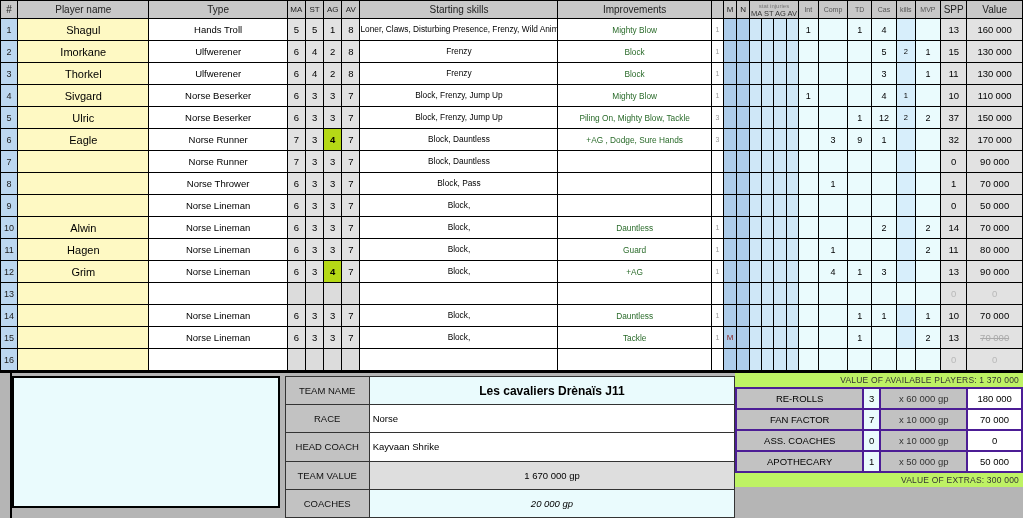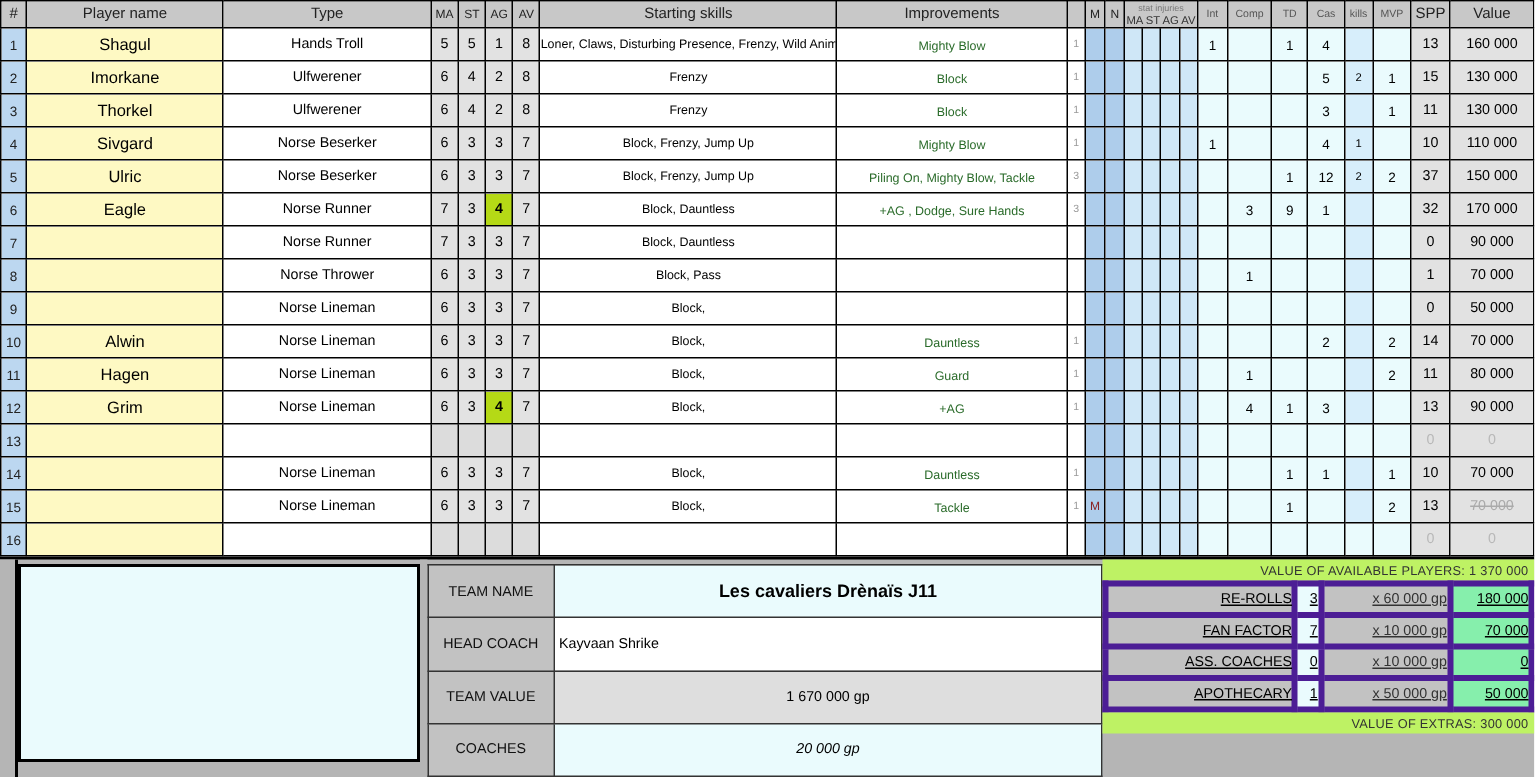--- a/index.html
+++ b/index.html
@@ -92,26 +92,26 @@
   table.teamtbl { border-collapse: collapse; table-layout: fixed; margin-top: 3px; }
   table.teamtbl td { border: 1px solid #333; height: 21px; font-size: 9.5px; padding:0;margin-left:36px; }
   td.tl { background:#c2c2c2; width: 84px; text-align: center; color:#111; }
   td.tv { background:#efefef; width: 366px; text-align: center; }
   td.tv.leftal { text-align: left; padding-left: 3px; background:#ffffff; }
   td.tv.teamname { font-weight: bold; font-size: 12px; background:#eafbfd; }
   td.tv.gp { background:#dedede; }
   td.tv.treas { background:#eafbfd;font-style:italic; }
 
   table.extras { border-collapse: collapse; table-layout: fixed; }
-  table.extras td { border: 4px solid #4c1d95; height: 21px; font-size: 9.5px; padding:0;
-                    text-align:right;text-decoration:underline; }
+  table.extras td { border: 2px solid #4c1d95; height: 21px; font-size: 9.5px; padding:0;
+                    text-align:center; }
   td.el { background:#c2c2c2; width: 132px; }
   td.eq { background:#eafbfd; width: 18px; font-weight: normal; }
   td.ex { background:#c2c2c2; width: 93px; font-size: 8.5px; color:#333;}
-  td.ec { background:#86efac; width: 58px; text-align: right; padding-right: 3px; }
+  td.ec { background:#ffffff; width: 58px; text-align: right; padding-right: 3px; }
 
   .banner {
     background:#bef264; font-size: 8.5px; color:#333;
     text-align: right; padding: 2px 4px 0 0; height: 14px; letter-spacing: .2px;
   }
   .right-col { display:flex; flex-direction: column; width: 288px; }
 </style>
 </head>
 <body>
 
@@ -571,20 +571,24 @@
   <div class="bottom">
     <div class="notes-pad"></div>
     <div class="notes"></div>
     <div class="mid-gap"></div>
 
     <table class="teamtbl">
       <tbody>
           <tr>
         <td class="tl">TEAM NAME</td>
         <td class="tv teamname">Les cavaliers Drènaïs J11</td>
+      </tr>
+      <tr>
+        <td class="tl">RACE</td>
+        <td class="tv leftal">Norse</td>
       </tr>
       <tr>
         <td class="tl">HEAD COACH</td>
         <td class="tv leftal">Kayvaan Shrike</td>
       </tr>
       <tr>
         <td class="tl">TEAM VALUE</td>
         <td class="tv gp">1 670 000  gp</td>
       </tr>
       <tr>

